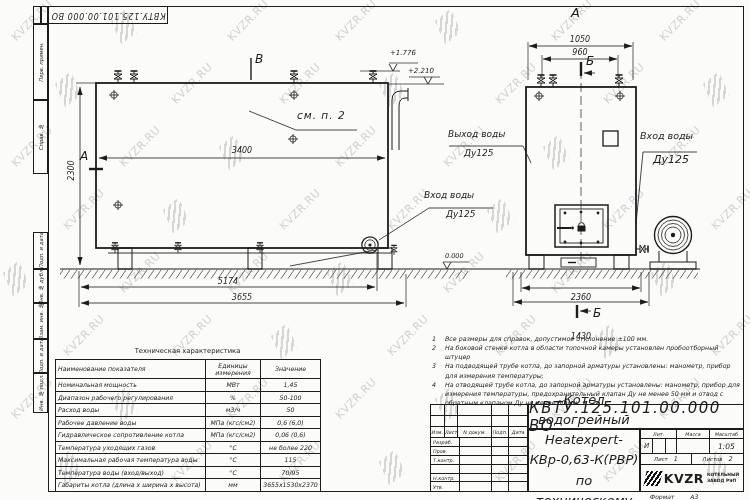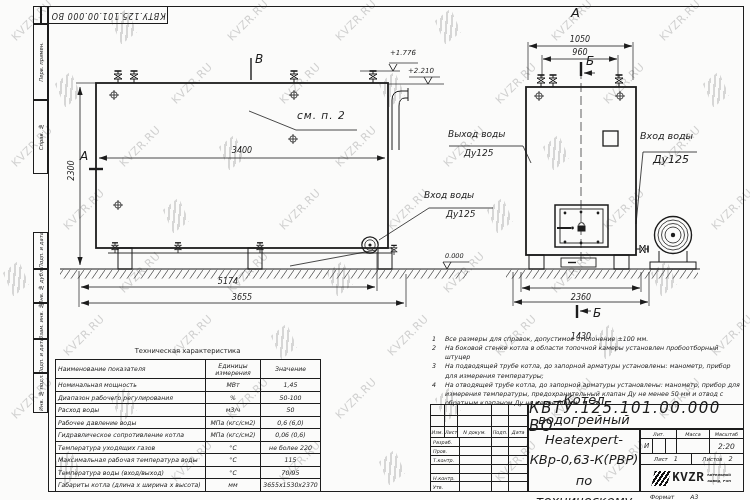--- a/index.html
+++ b/index.html
@@ -44,21 +44,21 @@
   #tb-left{left:430px;top:404px;width:98px;height:88px;display:flex;flex-direction:column;}
   .tr-row{display:flex;border-bottom:.8px solid #1c1c1c;flex:0 0 auto;}
   .tr-row:last-child{border-bottom:none;}
   .tc{border-right:.8px solid #1c1c1c;overflow:hidden;font-size:4.9px;font-style:italic;
       display:flex;align-items:center;justify-content:center;white-space:nowrap;}
   .tc:last-child{border-right:none;}
   .tc.lft{justify-content:flex-start;padding-left:2px;}
   #tb-name{left:528px;top:429px;width:112px;height:63px;display:flex;flex-direction:column;
       align-items:center;justify-content:center;font-size:13px;font-style:italic;line-height:1.55;text-align:center;}
   #tb-right{left:640px;top:429px;width:104px;height:63px;display:flex;flex-direction:column;}
-  .kvzr-row{display:flex;align-items:center;justify-content:center;flex:1;font-family:Liberation Mono, monospace;}
+  .kvzr-row{display:flex;align-items:center;justify-content:center;flex:1;}
   .kvzr-mark{width:16px;height:15px;background:repeating-linear-gradient(115deg,#111 0 2.2px,#fff 2.2px 4.2px);
       transform:skewX(-12deg);margin-right:3px;}
   .kvzr-txt{font-weight:bold;font-size:12.5px;letter-spacing:.5px;}
   .kvzr-co{margin-left:3px;font-size:4.4px;font-weight:bold;line-height:1.3;}
   #fmt{left:650px;top:492.5px;display:flex;gap:16px;font-size:6px;}
 </style>
 </head>
 <body>
 
 <div class="sheet">
@@ -480,21 +480,21 @@
     <div class="tr-row" style="height:9px;">
       <div class="tc" style="width:37px;">Лит.</div>
       <div class="tc" style="width:33px;">Масса</div>
       <div class="tc" style="width:34px;">Масштаб</div>
     </div>
     <div class="tr-row" style="height:15px;">
       <div class="tc" style="width:12.5px;font-size:7px;">И</div>
       <div class="tc" style="width:12.5px;"></div>
       <div class="tc" style="width:12px;"></div>
       <div class="tc" style="width:33px;"></div>
-      <div class="tc" style="width:34px;font-size:7.5px;">2:20</div>
+      <div class="tc" style="width:34px;font-size:7.5px;">1:05</div>
     </div>
     <div class="tr-row" style="height:11px;">
       <div class="tc" style="width:52px;gap:6px;">
         <span style="font-size:5.4px;">Лист</span>
         <span style="font-size:6.5px;">1</span>
       </div>
       <div class="tc" style="width:52px;gap:6px;">
         <span style="font-size:5.4px;">Листов</span>
         <span style="font-size:6.5px;">2</span>
       </div>

